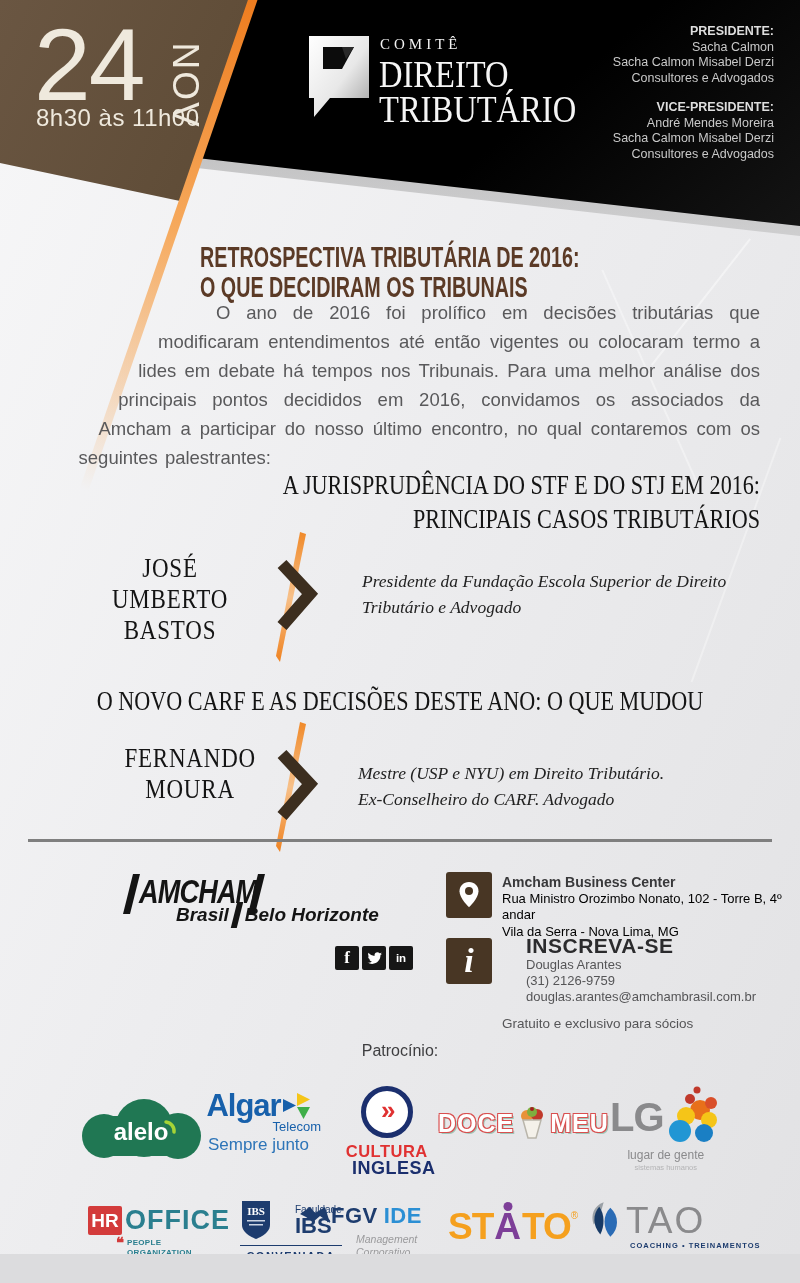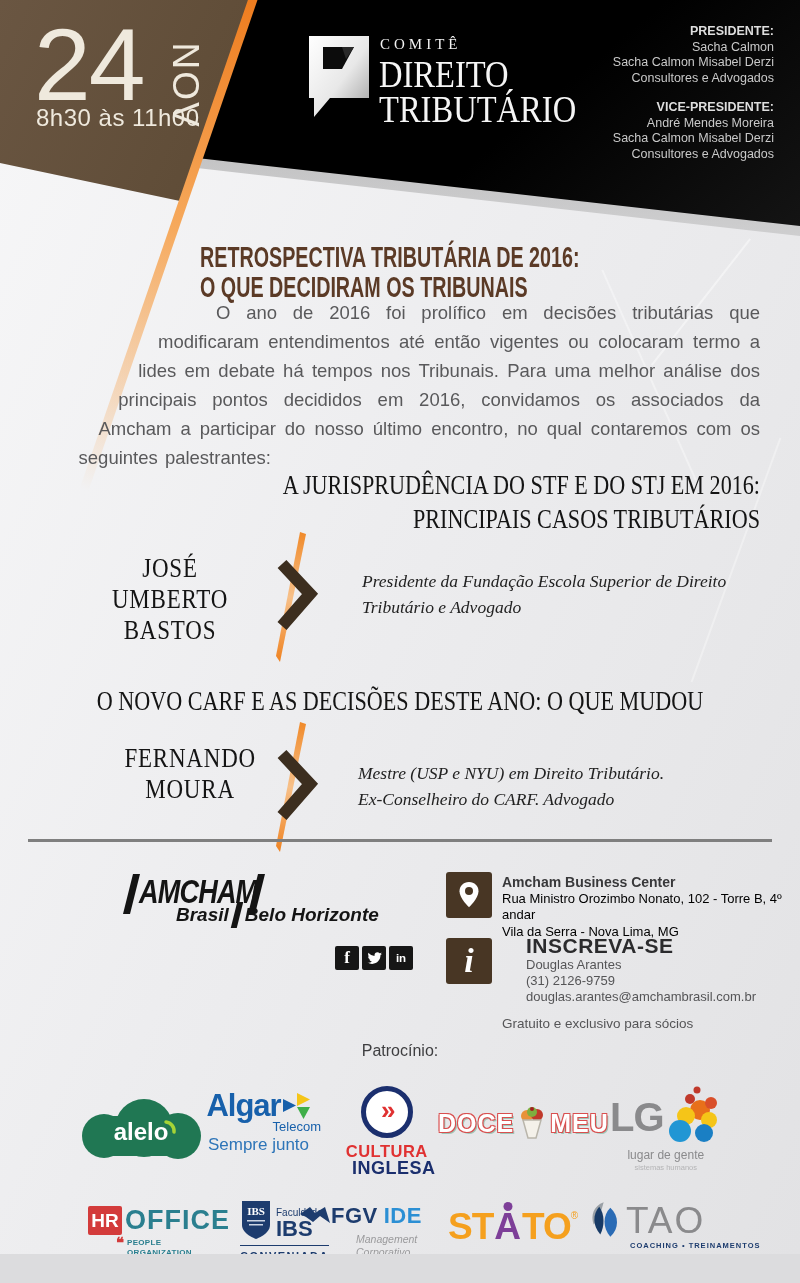--- a/index.html
+++ b/index.html
@@ -128,21 +128,21 @@
   .hro{left:88px;top:1205px;}
   .hro-top{display:flex;align-items:center;}
   .hro-badge{background:#d33b3b;color:#fff;font-weight:bold;font-size:19px;border-radius:2px;
              width:34px;height:29px;display:flex;align-items:center;justify-content:center;}
   .hro-word{color:#2a7f8f;font-weight:bold;font-size:27px;letter-spacing:1px;margin-left:3px;}
   .hro-bottom{display:flex;margin-top:2px;margin-left:28px;}
   .hro-q{color:#d33b3b;font-weight:bold;font-size:15px;line-height:10px;margin-right:3px;}
   .hro-lines{color:#2a7f8f;font-size:8px;font-weight:bold;line-height:9.5px;letter-spacing:.3px;}
   
   .ibs{left:240px;top:1200px;}
-  .ibs-top{display:flex;align-items:flex-end;}
+  .ibs-top{display:flex;align-items:center;gap:19px;}
   .ibs-col{margin-left:4px;}
   .ibs-sub1{color:#1d3c6e;font-size:10px;}
   .ibs-word{color:#1d3c6e;font-weight:bold;font-size:22px;line-height:1;}
   .ibs-conv{color:#1d3c6e;font-weight:bold;font-size:11px;letter-spacing:1.5px;margin-top:5px;
             border-top:1.5px solid #1d3c6e;padding-top:4px;text-align:center;}
   
   .fgv{left:300px;top:1203px;}
   .fgv-top{display:flex;align-items:center;}
   .fgv-n1{color:#1d3c6e;font-weight:bold;font-size:22px;margin-left:1px;letter-spacing:.5px;}
   .fgv-n2{color:#2b8fd4;font-weight:bold;font-size:22px;margin-left:6px;letter-spacing:.5px;}

